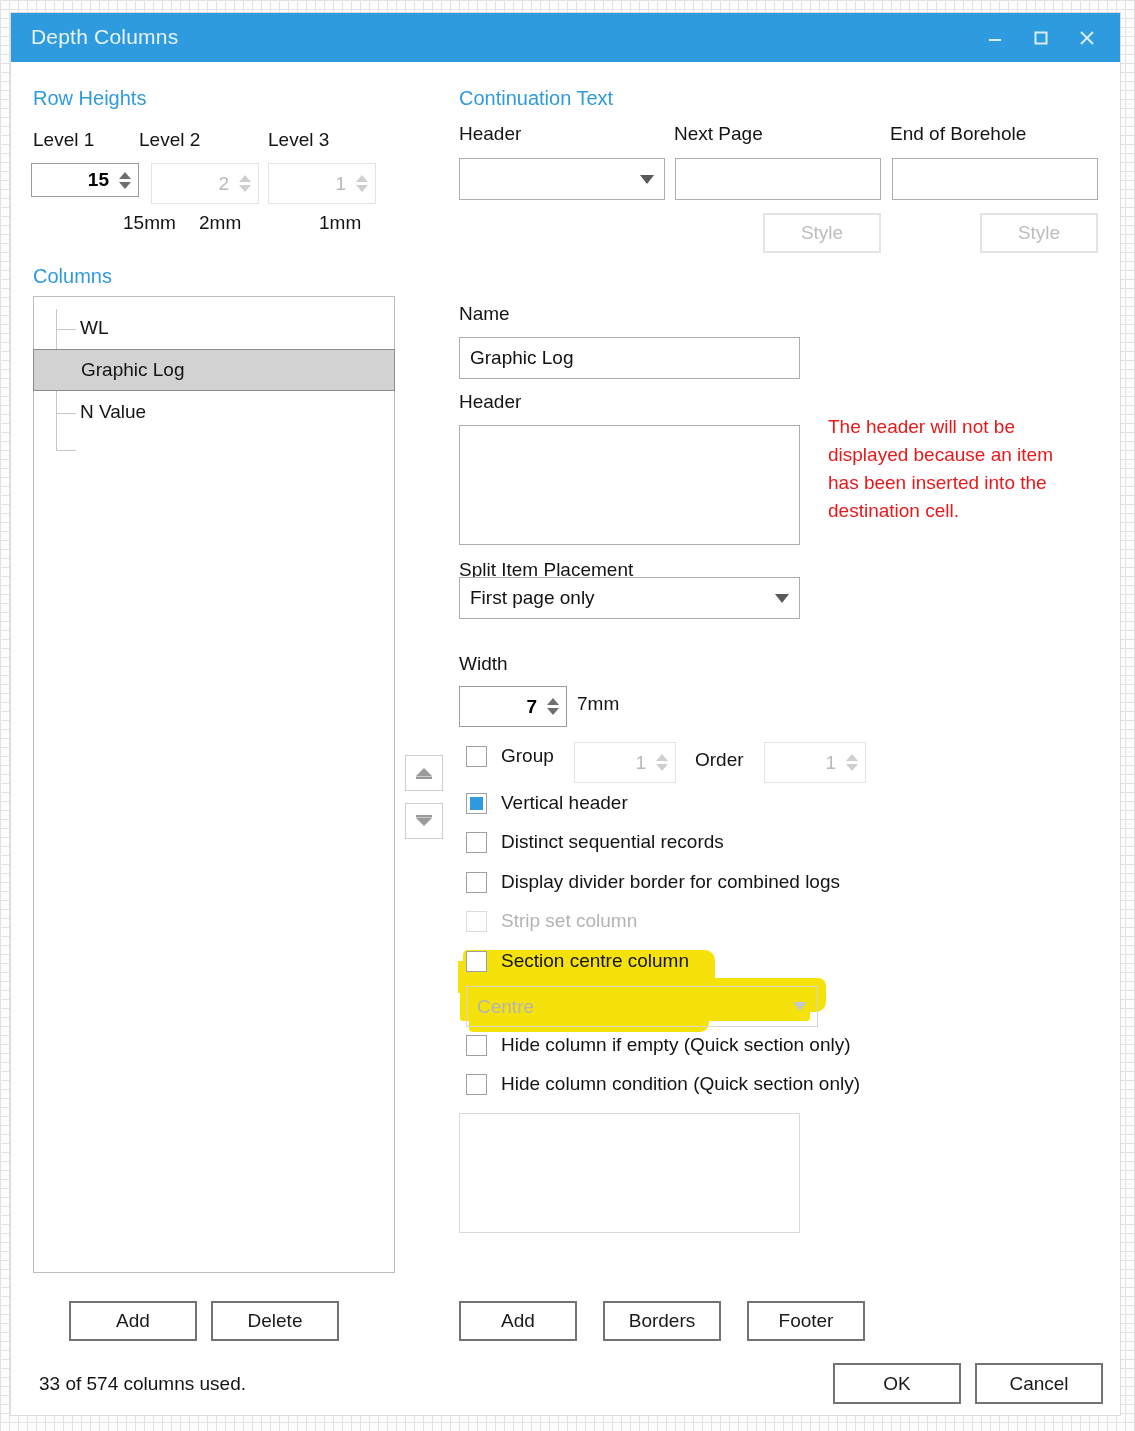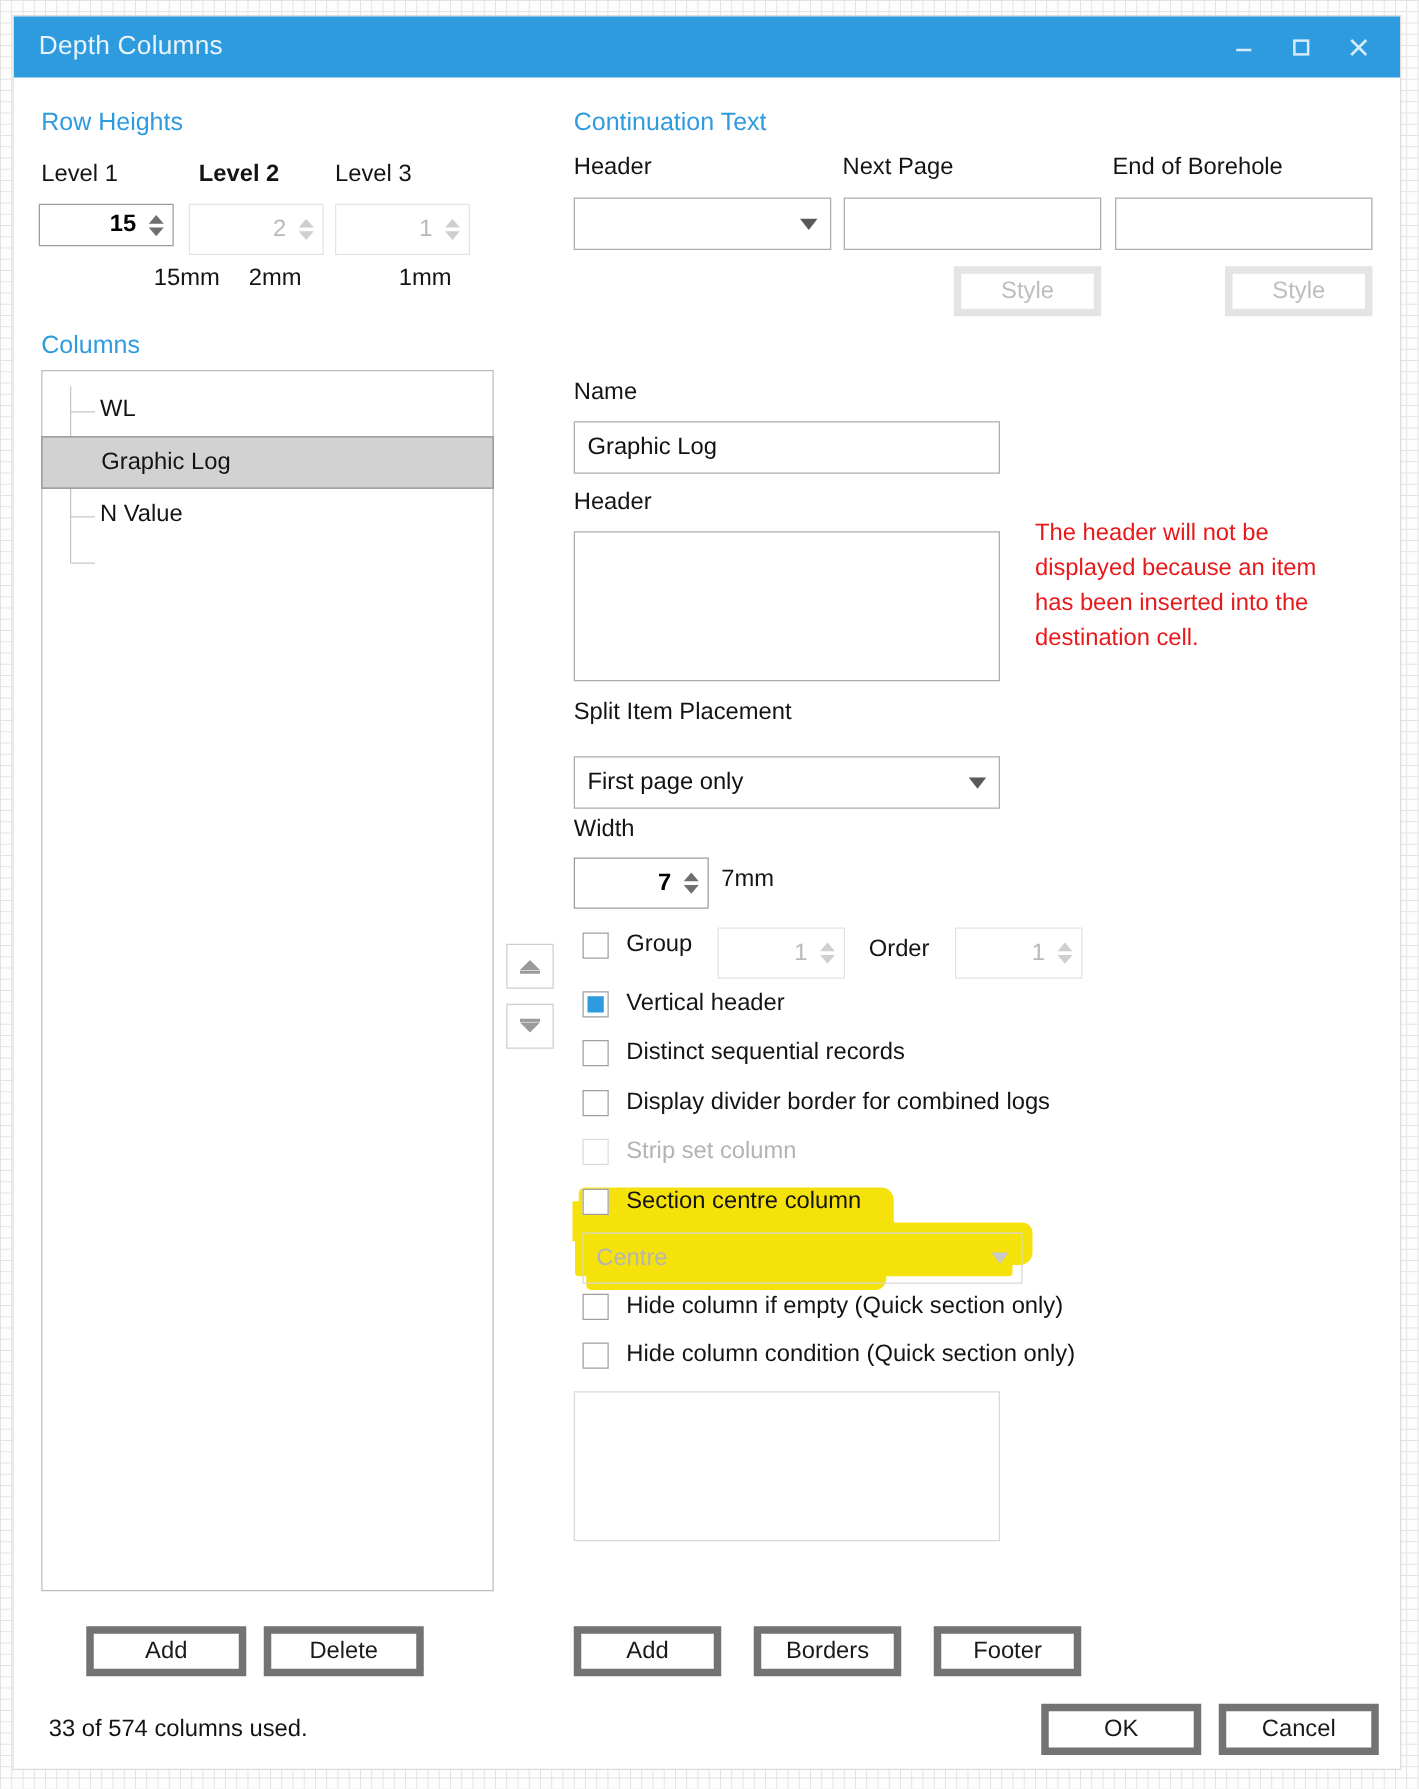--- a/index.html
+++ b/index.html
@@ -115,21 +115,21 @@
     border-left: 7px solid transparent; border-right: 7px solid transparent;
     border-top: 9px solid #595959;
   }
   .combo.disabled { border-color: #d6d6d6; color: #b5b5b5; }
   .combo.disabled .caret { border-top-color: #c8c8c8; }
 
   
   .btn {
     position: absolute;
     background: #fff;
-    border: 6px solid #737373;
+    border: 2px solid #737373;
     font-size: 19px; color: #1a1a1a;
     display: flex; align-items: center; justify-content: center;
   }
   .btn.disabled { border-color: #e4e4e4; color: #bdbdbd; }
 
   .movebtn {
     position: absolute;
     width: 38px; height: 36px;
     background: #fff; border: 1px solid #cfcfcf;
     display: flex; align-items: center; justify-content: center;
@@ -213,21 +213,21 @@
             <line x1="4" y1="4" x2="16" y2="16" stroke="#d8ecf9" stroke-width="2"></line>
             <line x1="16" y1="4" x2="4" y2="16" stroke="#d8ecf9" stroke-width="2"></line>
           </svg>
       </div>
     </div>
   </div>
 
   <div class="sec-head" style="left:22px; top:74px;">Row Heights</div>
 
   <div class="lbl" style="left:22px; top:116px;">Level 1</div>
-  <div class="lbl" style="left:148px; top:116px;font-weight:bold;">Level 2</div>
+  <div class="lbl" style="left:128px; top:116px;">Level 2</div>
   <div class="lbl" style="left:257px; top:116px;">Level 3</div>
 
   <div class="spin" style="left:20px; top:150px; width:108px; height:34px;">
     <div class="val">15</div>
     <div class="arrows">
         <i class="up"></i>
         <i class="dn"></i>
       </div>
   </div>
   <div class="spin disabled" style="left:140px; top:150px; width:108px; height:41px;">
@@ -299,21 +299,21 @@
 
   <div class="lbl" style="left:448px; top:290px;">Name</div>
   <div class="tbox" style="left:448px; top:324px; width:341px; height:42px;">Graphic Log</div>
 
   <div class="lbl" style="left:448px; top:378px;">Header</div>
   <div class="tbox area" style="left:448px; top:412px; width:341px; height:120px;"></div>
 
   <div class="warn" style="left:817px; top:400px;">The header will not be displayed because an item has been inserted into the destination cell.</div>
 
   <div class="lbl" style="left:448px; top:546px;">Split Item Placement</div>
-  <div class="combo" style="left:448px; top:592px; width:341px; height:42px;">
+  <div class="combo" style="left:448px; top:564px; width:341px; height:42px;">
     <span>First page only</span>
     <span class="caret"></span>
   </div>
 
   <div class="lbl" style="left:448px; top:640px;">Width</div>
   <div class="spin" style="left:448px; top:673px; width:108px; height:41px;">
     <div class="val">7</div>
     <div class="arrows">
         <i class="up"></i>
         <i class="dn"></i>

